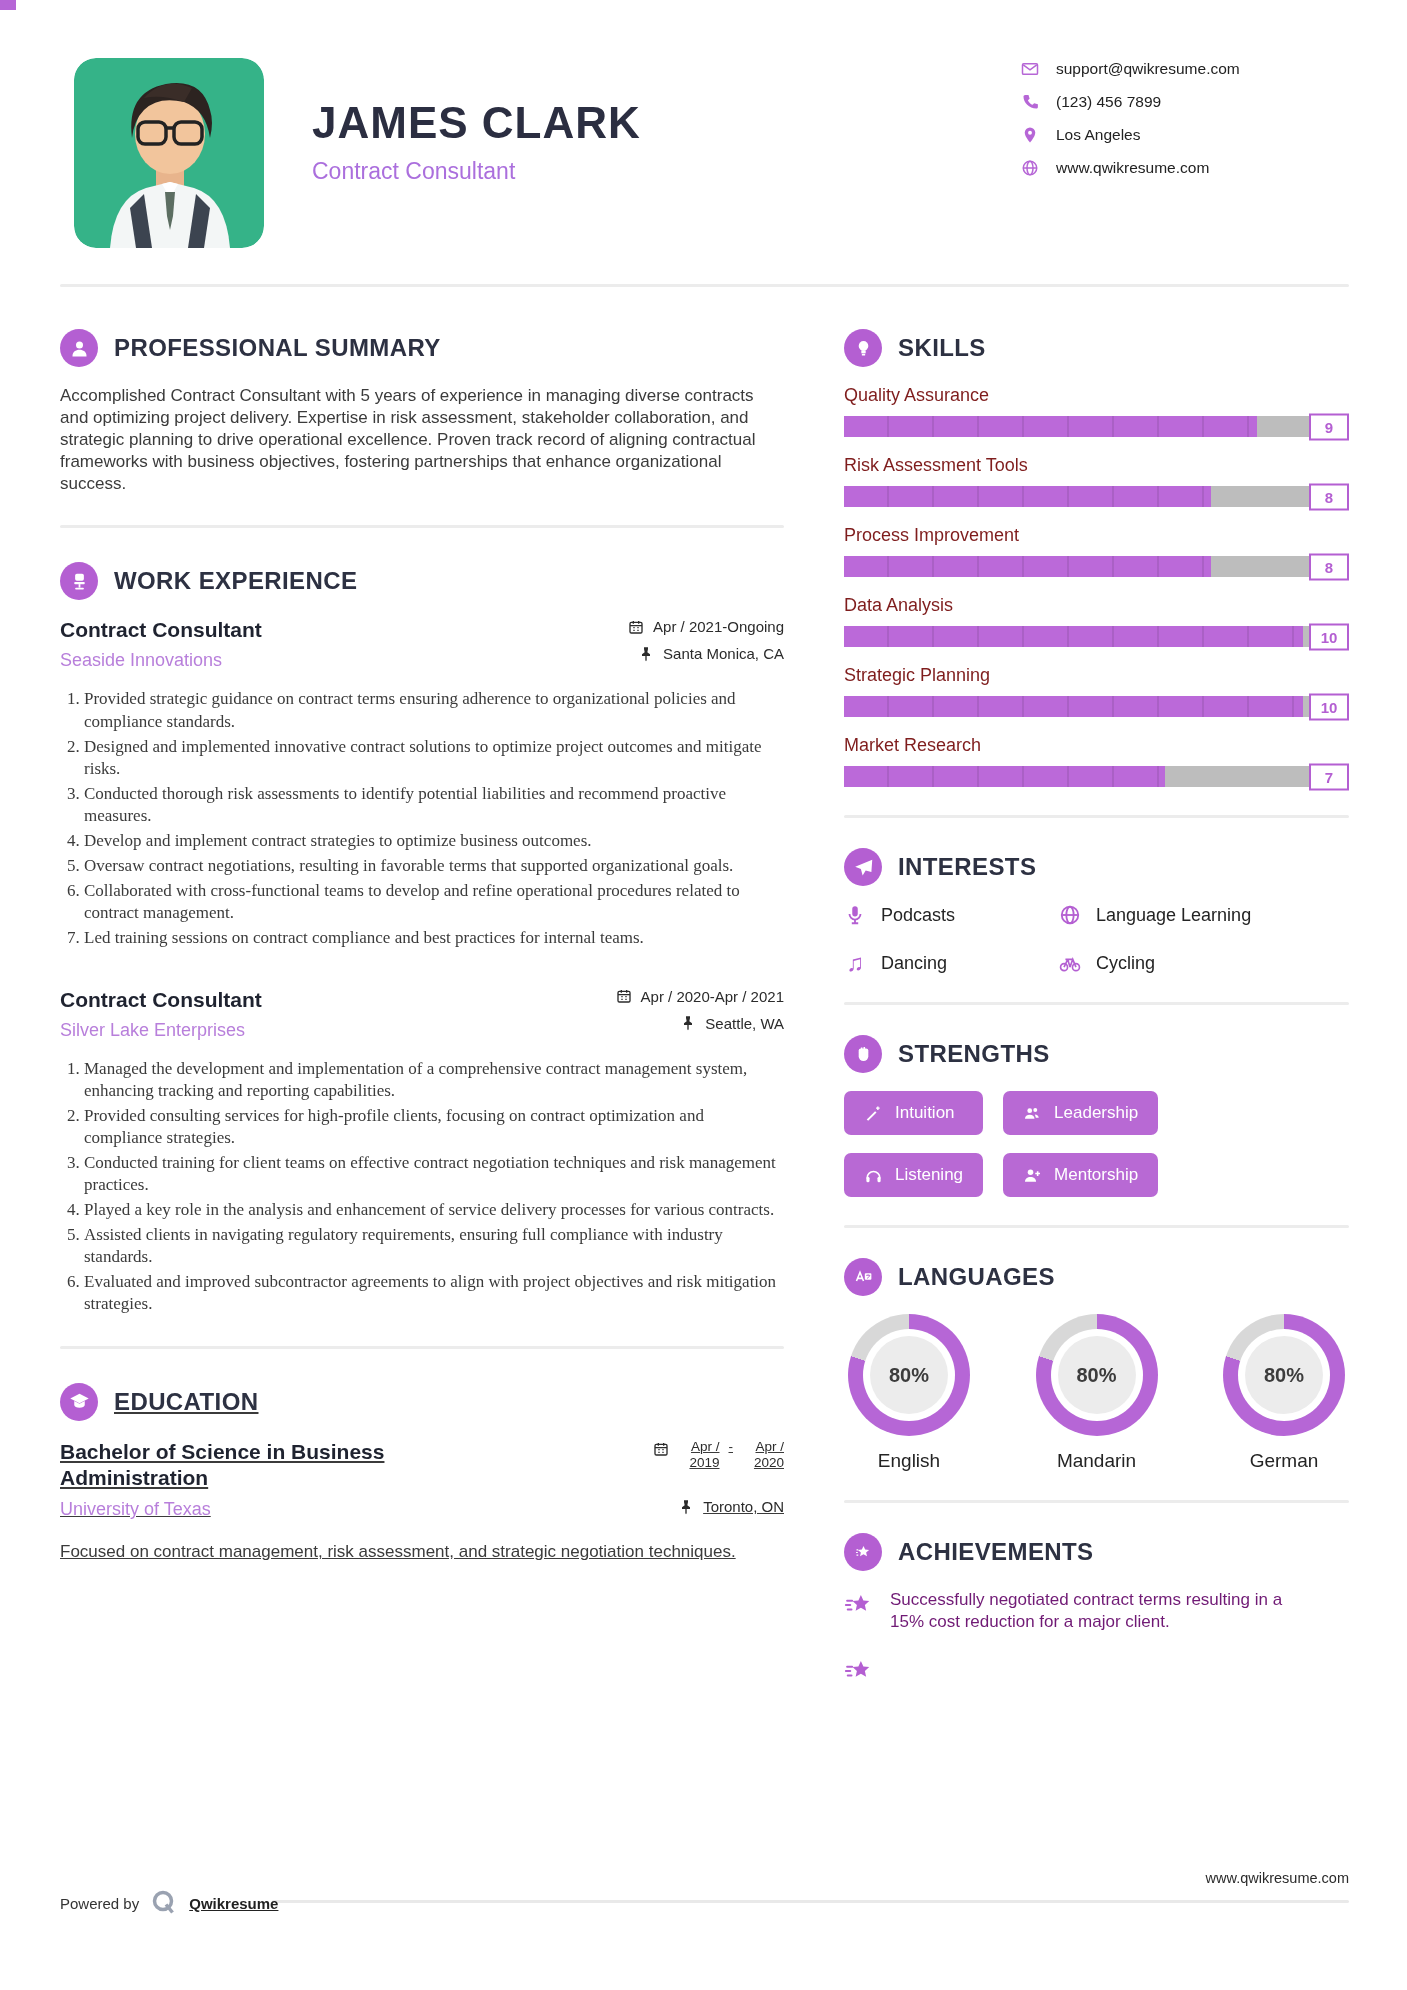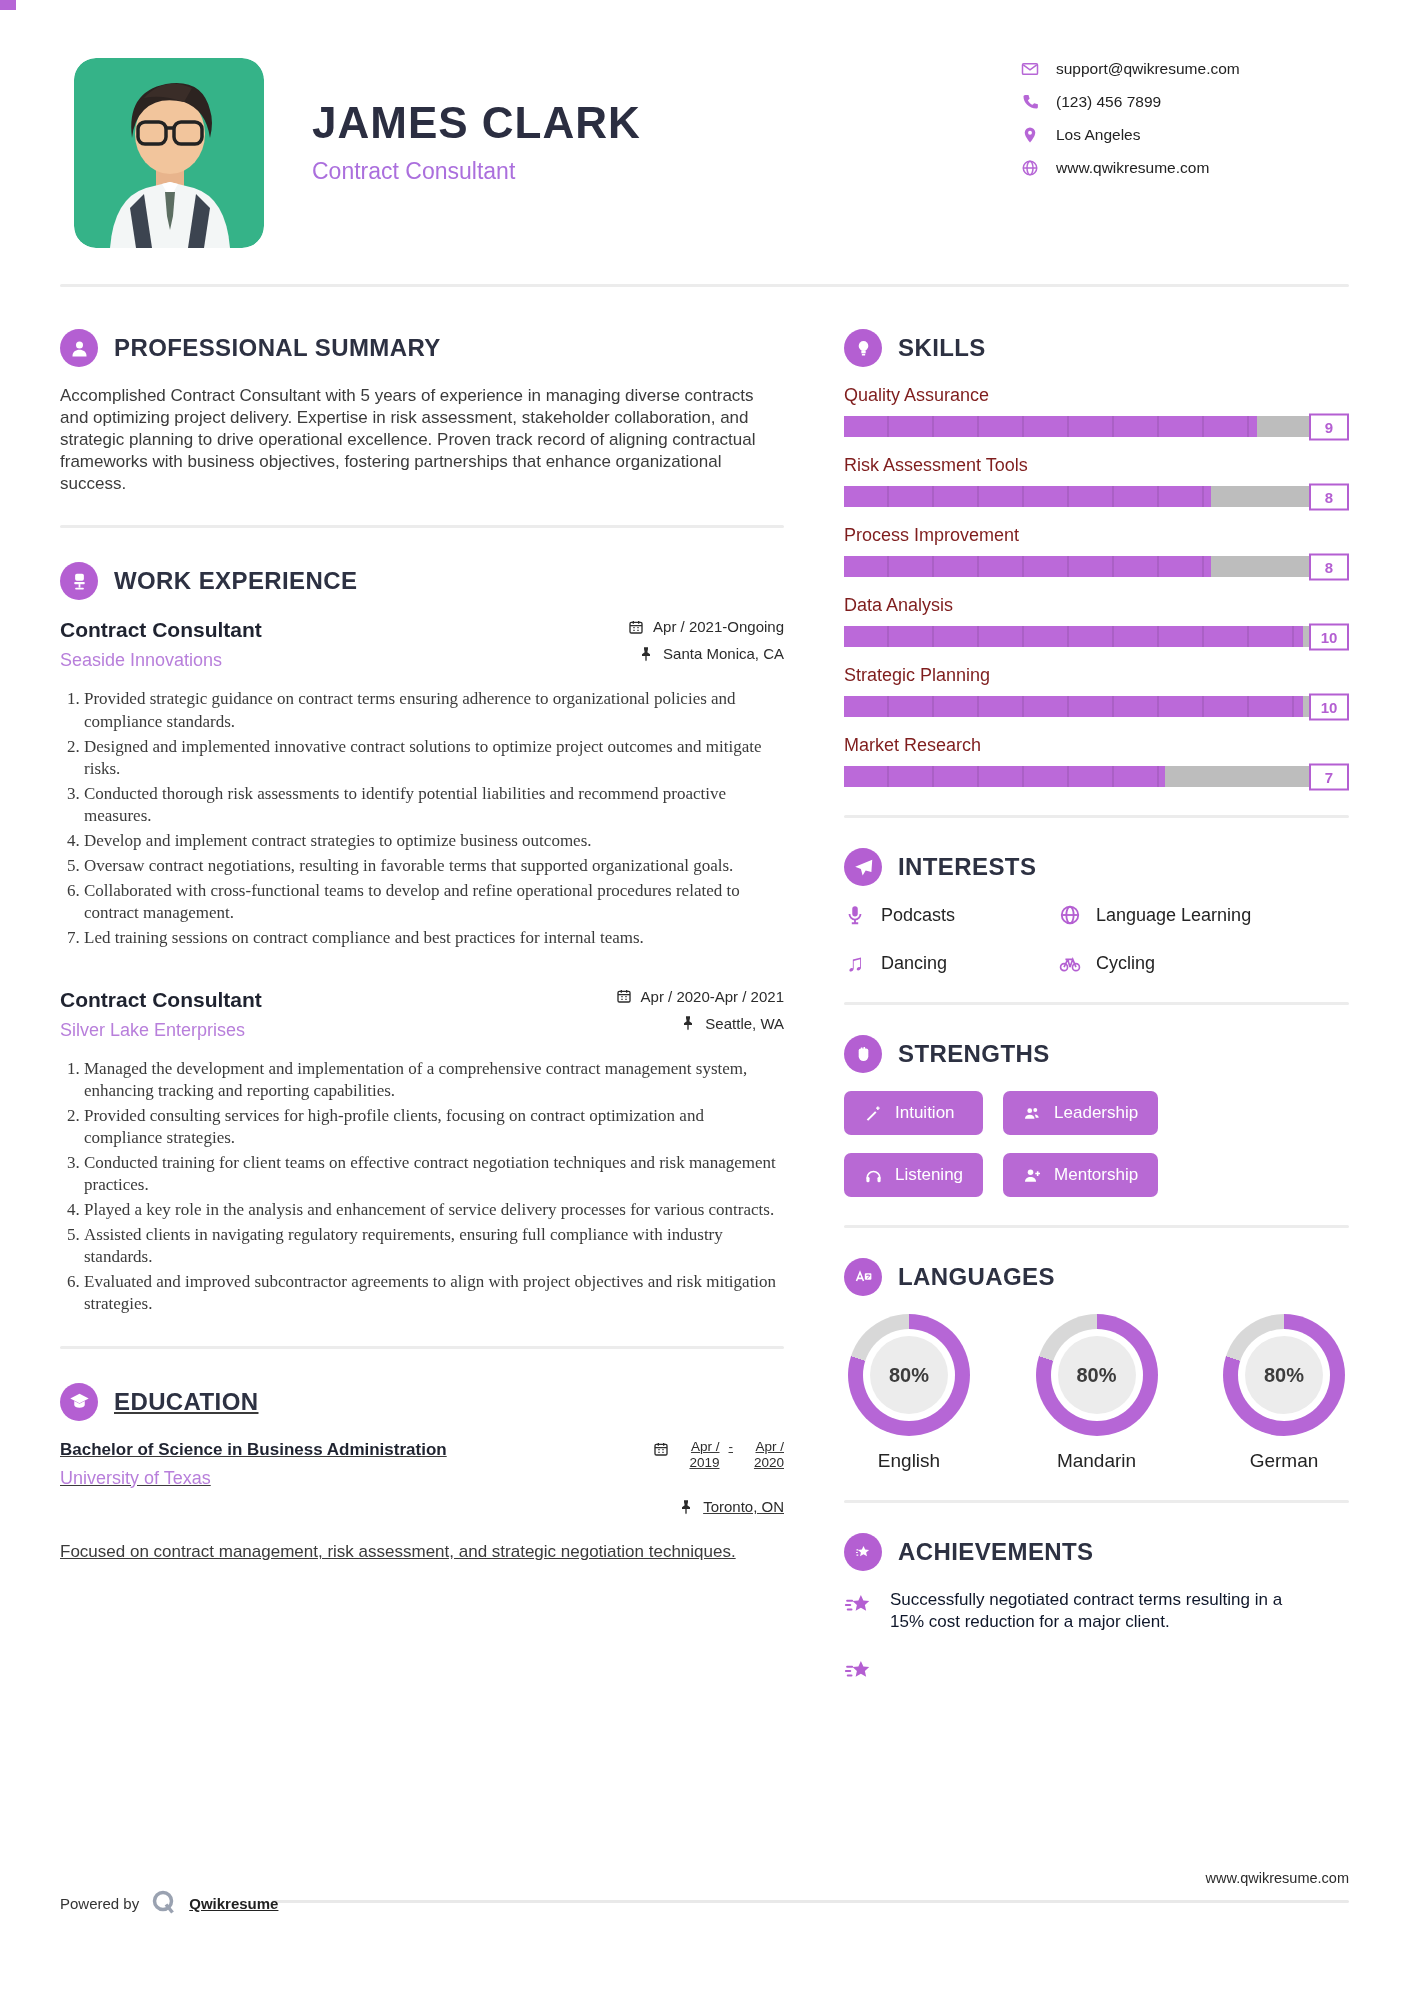--- a/index.html
+++ b/index.html
@@ -50,21 +50,21 @@
   .company { font-size:18px; color:#b87fdb; margin-top:8px; }
   .job-meta { text-align:right; flex:0 0 auto; }
   .meta-row { display:flex; justify-content:flex-end; align-items:center; gap:9px; font-size:15px; color:#2b2b2b; margin-bottom:10px; }
   .micon { width:16px; height:16px; color:#2b2b2b; }
   .micon svg { width:16px; height:16px; display:block; }
   ol.bullets { margin:16px 0 0; padding-left:24px; font-size:17px; line-height:1.3; color:#3b3b3b;font-family:Liberation Serif, serif; }
   ol.bullets li { margin-bottom:3px; }
 
   
   .edu-head { display:flex; justify-content:space-between; align-items:flex-start; }
-  .degree { font-size:17px; font-weight:700; color:#1f2330; max-width:440px; line-height:1.25; }
+  .degree { font-size:21px; font-weight:700; color:#1f2330; max-width:440px; line-height:1.25; }
   .edu-dates { display:flex; align-items:flex-start; gap:9px; font-size:13.5px; color:#2b2b2b; }
   .date-col { width:42px; line-height:1.25; }
   .edu-desc { margin-top:16px; }
 
   
   .skill { margin-bottom:18px; }
   .skill-name { font-size:18px; color:#7f1d1d; margin-bottom:10px; }
   .bar { position:relative; height:21px; background:#bdbdbd; }
   .bar-fill { position:absolute; left:0; top:0; bottom:0; background:#bb69d9;
               background-image:repeating-linear-gradient(90deg, transparent 0 43px, rgba(0,0,0,.09) 43px 45px); }
@@ -91,21 +91,21 @@
   .ring { width:122px; height:122px; border-radius:50%; margin:0 auto;
           display:flex; align-items:center; justify-content:center; }
   .ring-white { width:92px; height:92px; border-radius:50%; background:#fff;
                 display:flex; align-items:center; justify-content:center; }
   .ring-core { width:78px; height:78px; border-radius:50%; background:#ececec;
                display:flex; align-items:center; justify-content:center;
                font-size:20px; font-weight:700; color:#3c3c3c; }
   .lang-name { margin-top:14px; font-size:19px; color:#242424; }
 
   
-  .ach-item { display:flex; gap:16px; margin-bottom:22px; font-size:17px; line-height:1.3; color:#0f172a; }
+  .ach-item { display:flex; gap:16px; margin-bottom:22px; font-size:17px; line-height:1.3; color:#701a75; }
   .ach-icon { width:30px; height:30px; color:#b45fd2; flex:0 0 auto; margin-top:1px; }
   .ach-icon svg { width:30px; height:30px; }
   .ach-item p { max-width:400px; }
 
   
   .page-footer { position:absolute; left:60px; right:58px; bottom:66px; height:40px; }
   .footer-line { position:absolute; left:212px; right:0; top:16px; height:3px; background:#e9e9e9; border-radius:2px; }
   .powered { position:absolute; left:0; top:4px; display:flex; align-items:center; gap:10px; font-size:15px; color:#333; }
   .qlogo svg { width:30px; height:30px; display:block; }
   .brand-link { font-size:15px; font-weight:600; color:#222; text-decoration:underline; }

